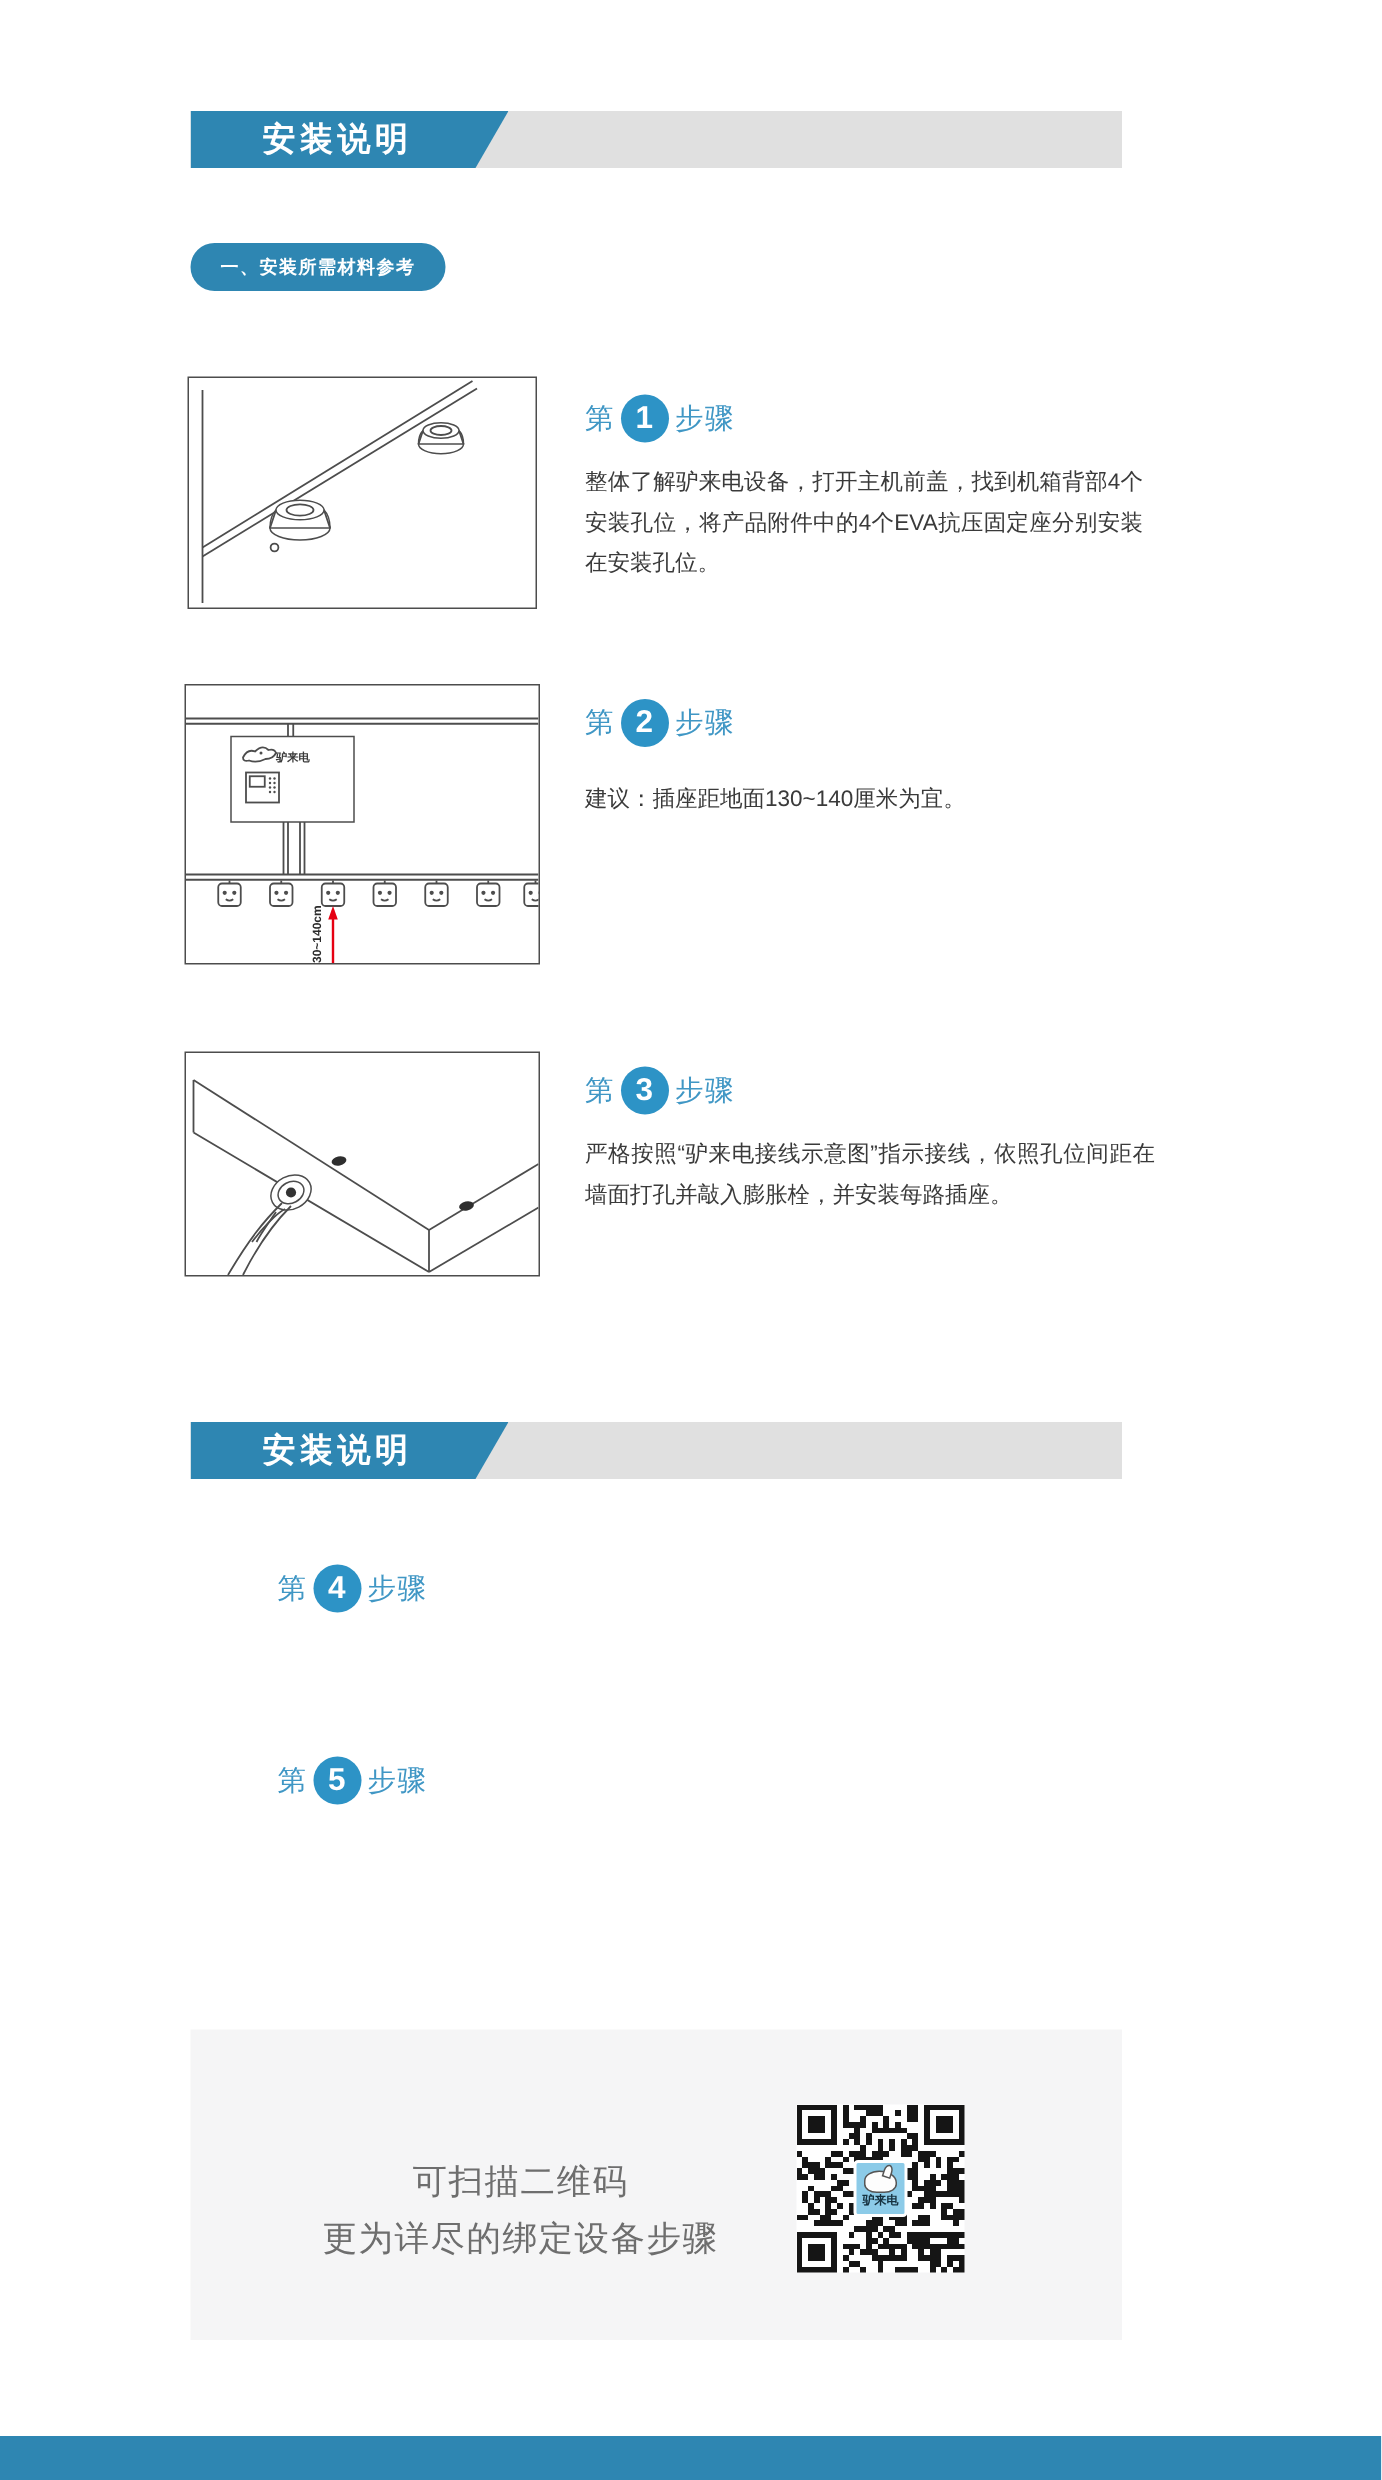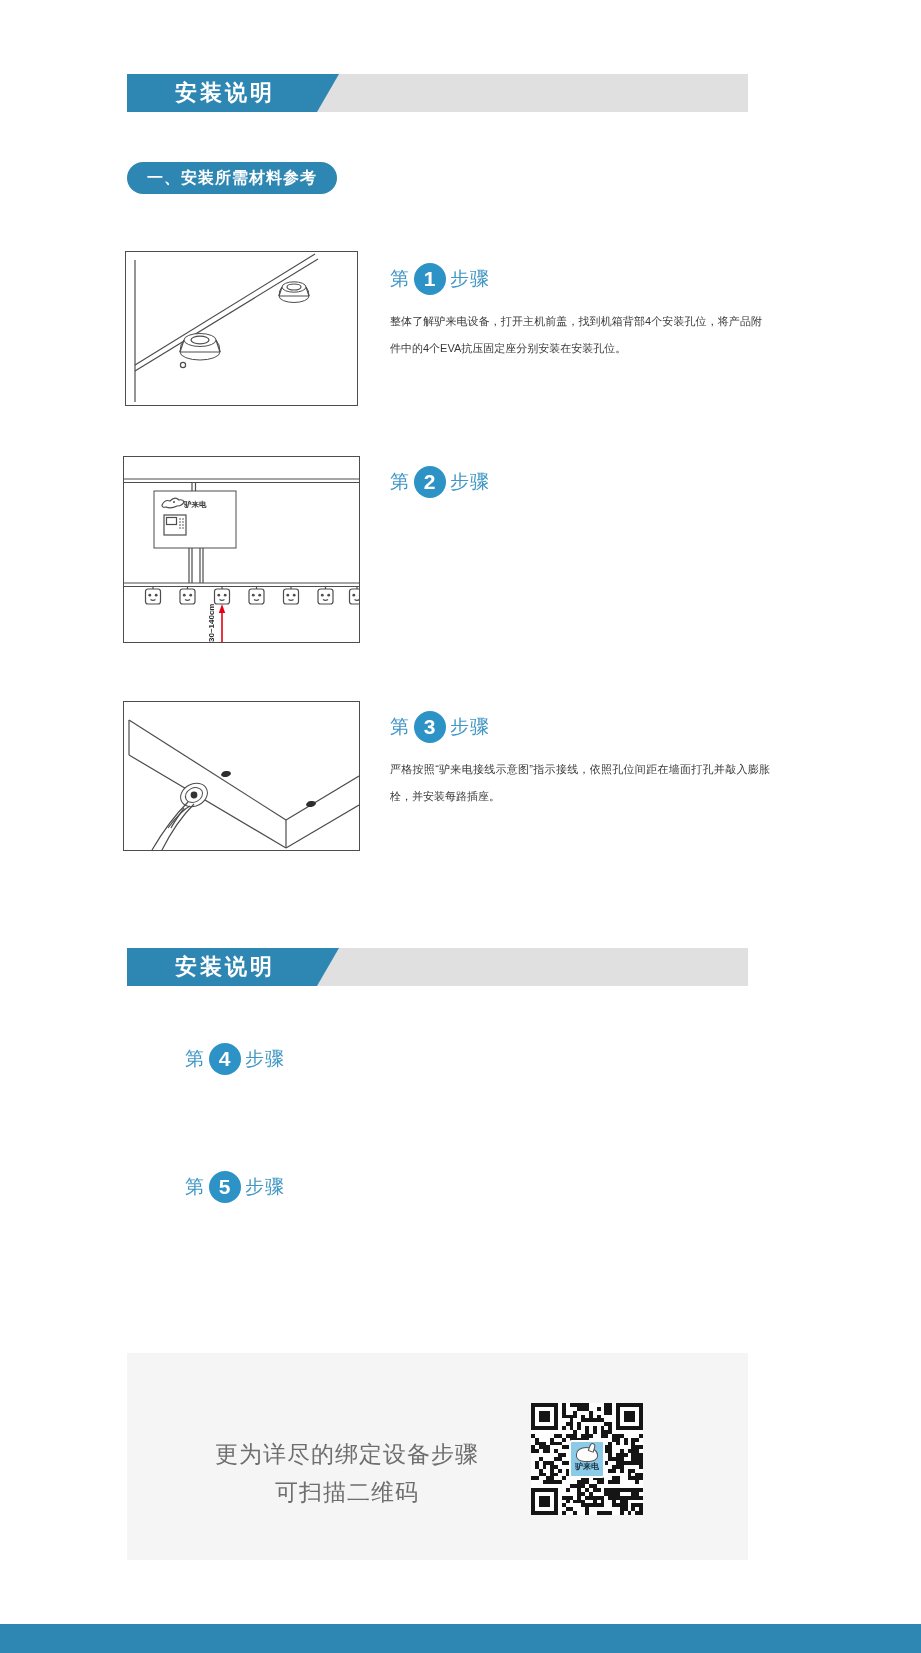--- a/index.html
+++ b/index.html
@@ -8,31 +8,31 @@
 
   
   .banner{position:absolute;left:127px;width:621px;height:38px;background:#e0e0e0;}
   .banner-flag{position:absolute;left:0;top:0;height:38px;width:212px;background:var(--accent,#2e86b2);
     clip-path:polygon(0 0,100% 0,calc(100% - 22px) 100%,0 100%);
     display:flex;align-items:center;box-sizing:border-box;padding-left:48px;}
   .banner-title{color:#fff;font-size:22px;font-weight:bold;letter-spacing:3px;}
 
   
   .pill{position:absolute;left:127px;top:151px;height:32px;border-radius:17px;background:var(--accent,#2e86b2);
-    display:inline-flex;align-items:center;padding:0 20px;color:#fff;font-size:16px;letter-spacing:1px;font-weight:bold;}
+    display:inline-flex;align-items:center;padding:0 20px;color:#fff;font-size:12px;letter-spacing:1px;font-weight:bold;}
 
   
   .fig{position:absolute;border:1px solid #4d4d4d;background:#fff;box-sizing:border-box;}
   .fig svg{display:block;}
 
   
   .step-head{display:flex;align-items:center;color:#4097c5;font-size:19px;letter-spacing:1px;}
   .step-circle{width:32px;height:32px;border-radius:50%;background:#2d93c6;color:#fff;font-size:21px;font-weight:bold;
     display:flex;align-items:center;justify-content:center;margin:0 4px;}
-  .step-text{font-size:11px;color:#3a3a3a;line-height:27px;margin-top:13px;text-align:justify;}
+  .step-text{font-size:15px;color:#3a3a3a;line-height:27px;margin-top:13px;text-align:justify;}
   .step-tip{font-size:15px;color:#3a3a3a;line-height:27px;margin-top:21px;}
   .step-col{position:absolute;}
 
   
   .footer-box{position:absolute;left:127px;top:1342px;width:621px;height:207px;background:#f5f5f6;}
   .footer-text{position:absolute;left:40px;top:82px;width:360px;text-align:center;color:#6e6e6e;
     font-size:23px;line-height:38px;letter-spacing:1px;}
   .qr{position:absolute;left:404px;top:50px;width:112px;height:112px;background:#fff;}
   .qr svg{width:112px;height:112px;shape-rendering:crispEdges;}
   .qr-logo{position:absolute;left:50%;top:50%;transform:translate(-50%,-50%);width:36px;height:38px;
@@ -144,20 +144,21 @@
       </g>
     </svg>
   </div>
 
   <div class="step-col" style="left:390px;top:455px;width:378px">
     <div class="step-head">
       <span>第</span>
       <span class="step-circle">2</span>
       <span>步骤</span>
     </div>
+    <div class="step-tip">建议：插座距地面130~140厘米为宜。</div>
   </div>
 
   <div class="fig" style="left:123px;top:690px;width:237px;height:150px">
     <svg width="235" height="148" viewBox="0 0 235 148">
       <path class="ln" d="M5,18 L5,53"></path>
       <path class="ln" d="M5,18 L162,118"></path>
       <path class="ln" d="M5,53 L162,146"></path>
       <path class="ln" d="M162,118 L162,146"></path>
       <path class="ln" d="M162,118 L235,74"></path>
       <path class="ln" d="M162,146 L235,103"></path>
@@ -201,22 +202,22 @@
   <div class="step-col" style="left:185px;top:1160px;width:592px">
     <div class="step-head">
       <span>第</span>
       <span class="step-circle">5</span>
       <span>步骤</span>
     </div>
   </div>
 
   <div class="footer-box">
     <div class="footer-text">
+      <div>可扫描二维码</div>
       <div>更为详尽的绑定设备步骤</div>
-      <div>可扫描二维码</div>
     </div>
     <div class="qr">
       <svg viewBox="0 0 29 29">
           <rect x="0" y="0" width="1" height="1" fill="#151515"></rect>
           <rect x="1" y="0" width="1" height="1" fill="#151515"></rect>
           <rect x="2" y="0" width="1" height="1" fill="#151515"></rect>
           <rect x="3" y="0" width="1" height="1" fill="#151515"></rect>
           <rect x="4" y="0" width="1" height="1" fill="#151515"></rect>
           <rect x="5" y="0" width="1" height="1" fill="#151515"></rect>
           <rect x="6" y="0" width="1" height="1" fill="#151515"></rect>

